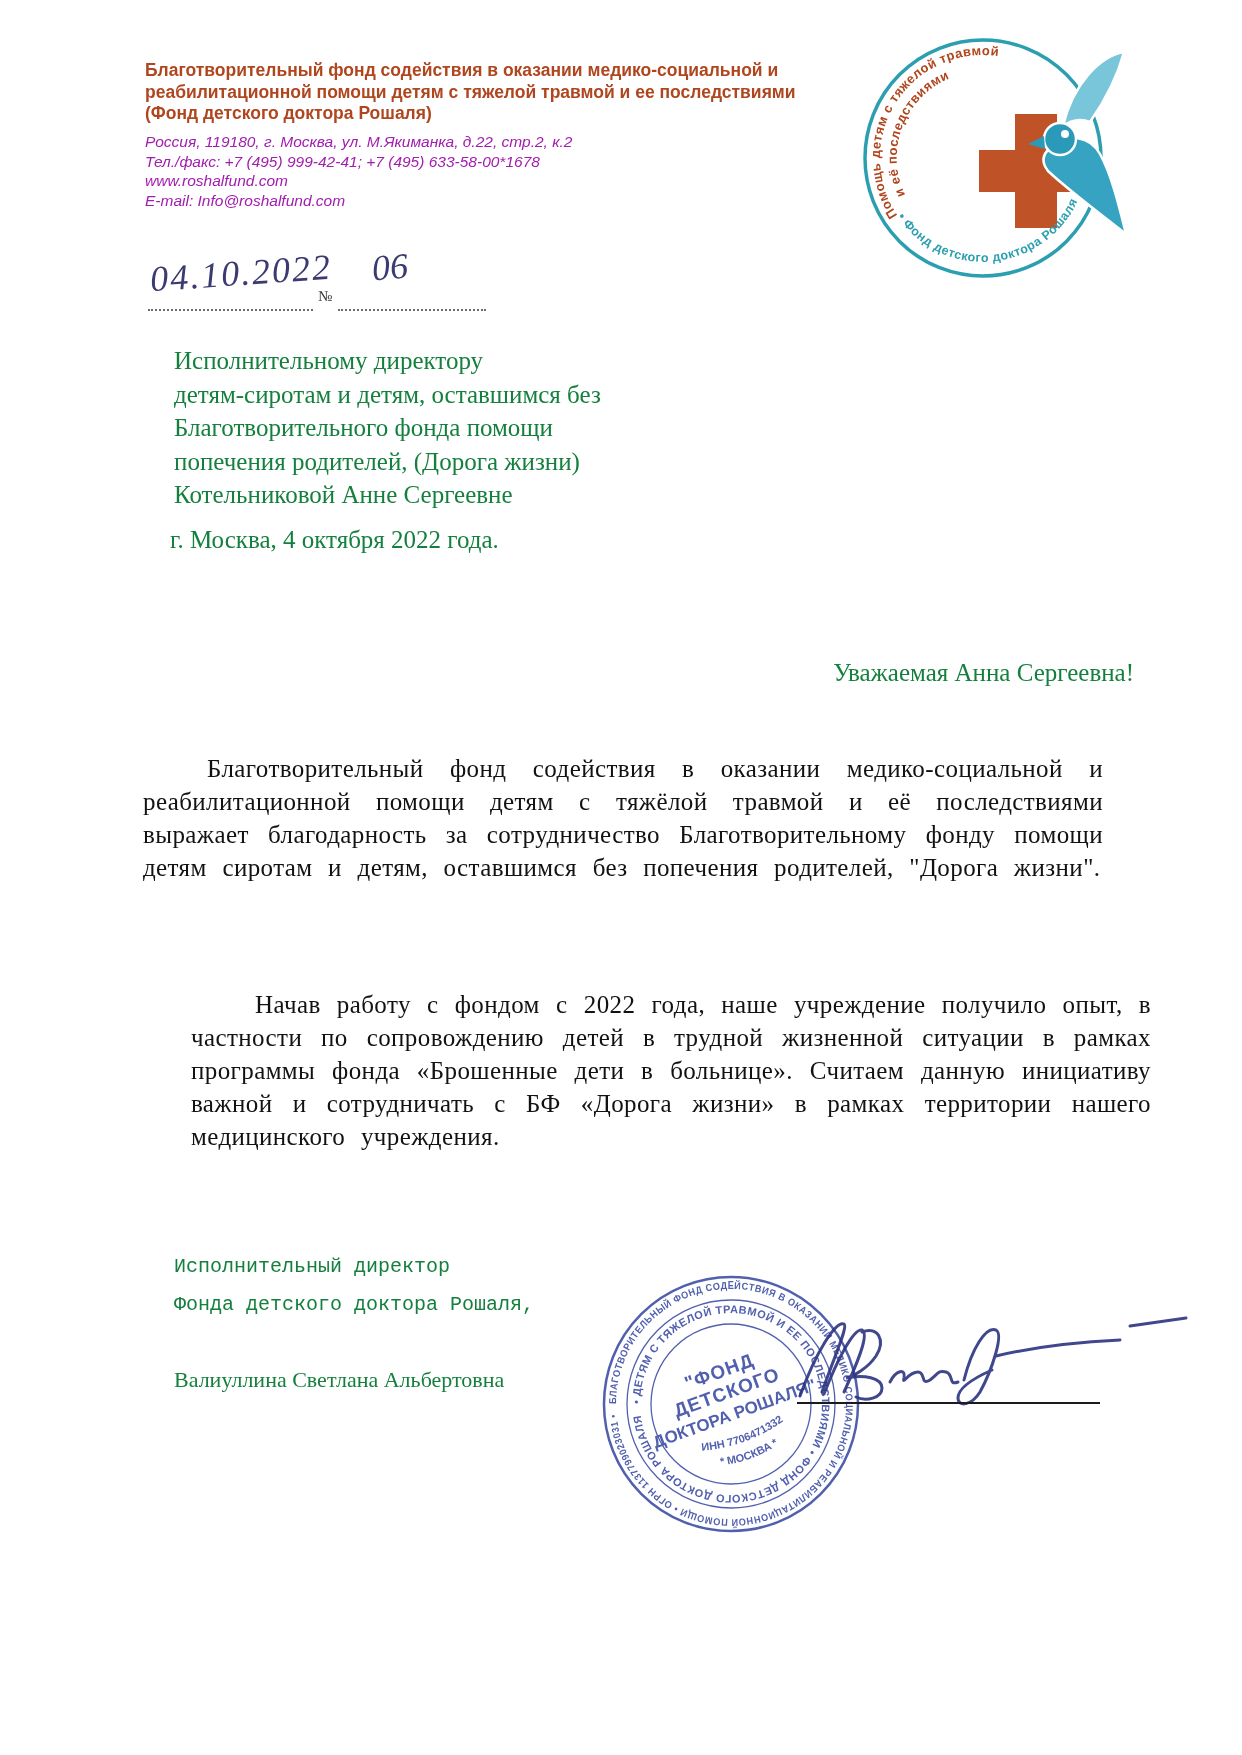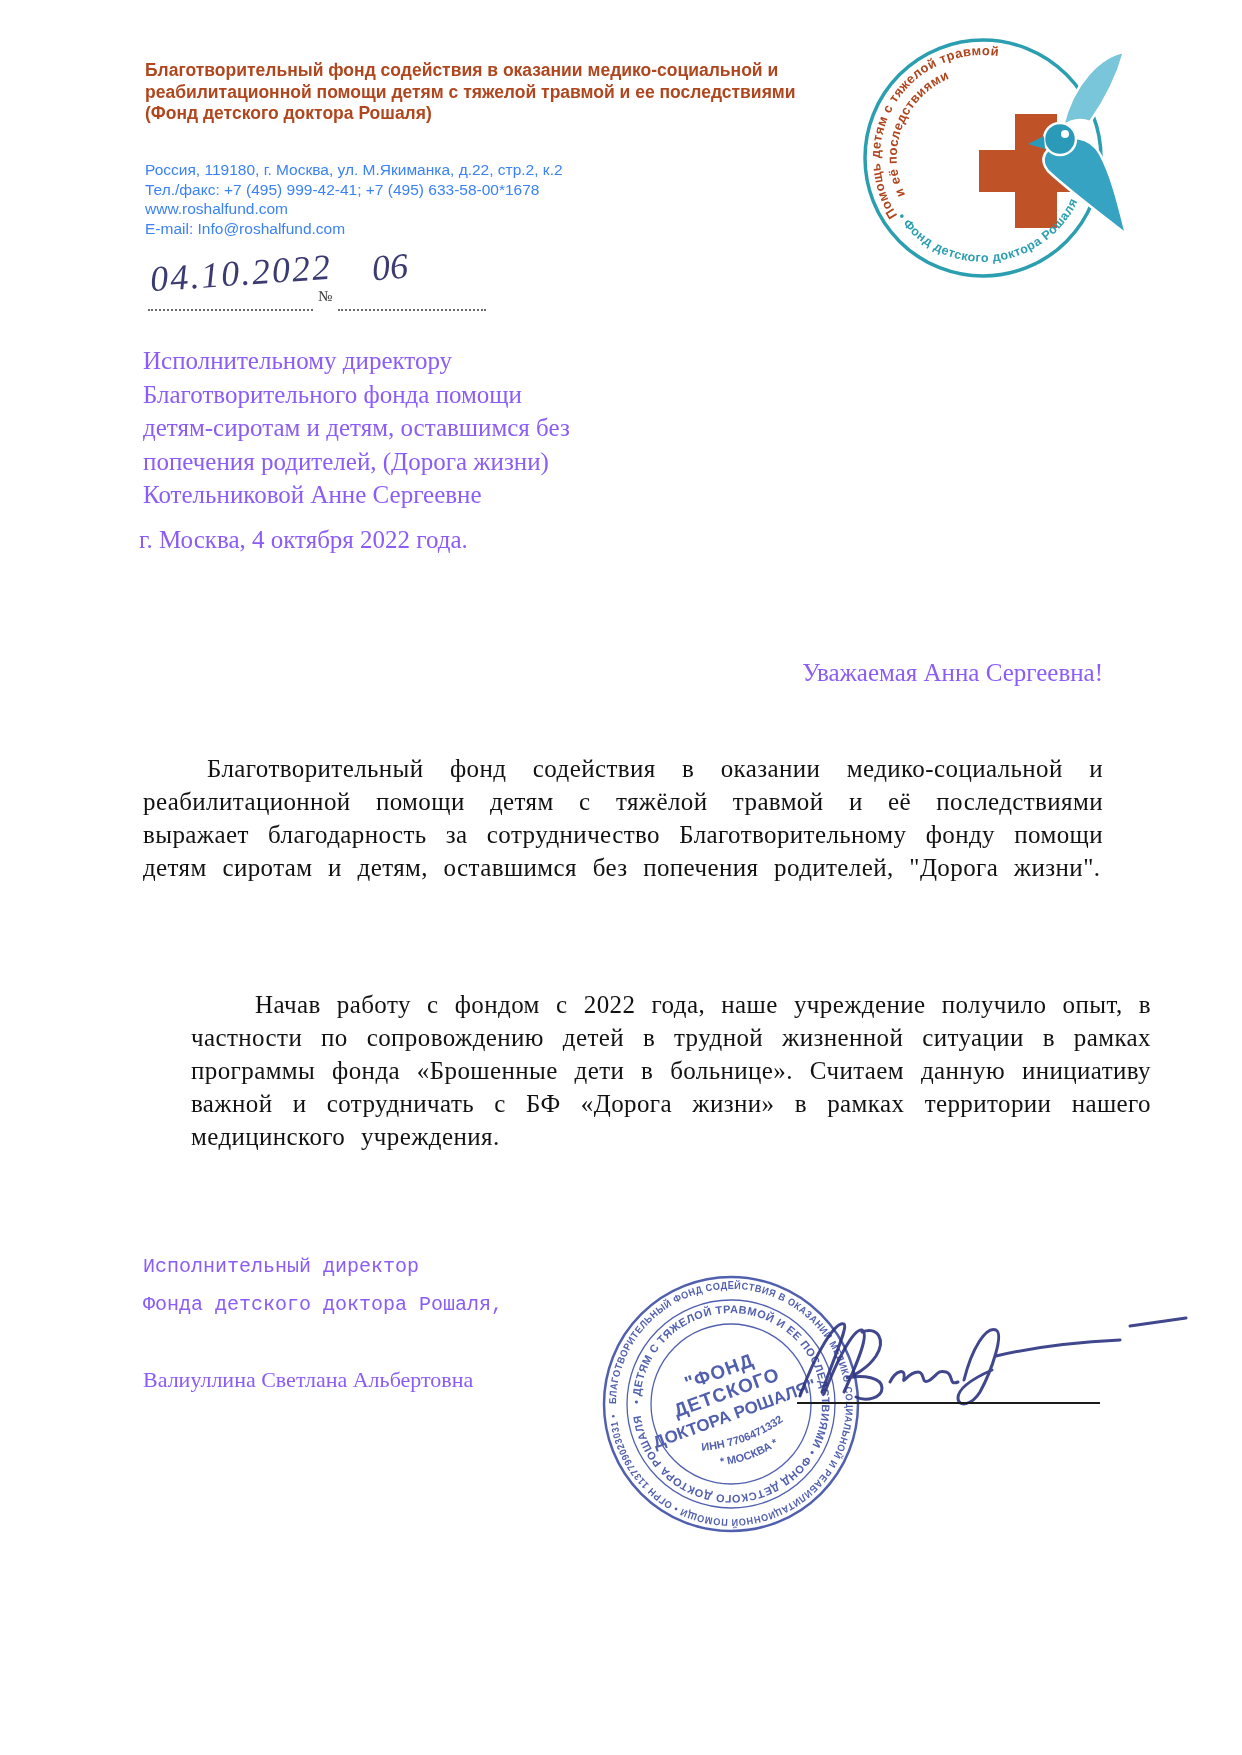--- a/index.html
+++ b/index.html
@@ -5,32 +5,32 @@
   html,body{margin:0;padding:0;background:#ffffff;}
   .page{
     position:relative;width:1242px;height:1755px;background:#ffffff;overflow:hidden;
     font-family:"Liberation Serif",serif;color:#141414;
   }
   .abs{position:absolute;}
   
   .org-title{left:145px;top:60px;width:690px;
     font-family:"Liberation Sans",sans-serif;font-weight:bold;
     font-size:17.5px;line-height:21.5px;color:#b0461e;}
-  .contact{left:145px;top:160px;width:560px;
-    font-family:"Liberation Sans",sans-serif;font-size:15.5px;line-height:19.5px;color:#3b82f6;}
+  .contact{left:145px;top:132px;width:560px;
+    font-family:"Liberation Sans",sans-serif;font-size:15.5px;line-height:19.5px;color:#a21caf;font-style:italic;}
   
   .hw{font-family:"Liberation Serif",serif;font-style:italic;color:#3b3b72;}
   .hw-date{left:150px;top:252px;font-size:36px;letter-spacing:2px;transform:rotate(-4deg);}
   .hw-num{left:372px;top:246px;font-size:36px;transform:rotate(-5deg);}
   .no-sign{left:318px;top:288px;font-size:15px;font-family:"Liberation Serif",serif;color:#333;}
   .dotted{border-bottom:2px dotted #6b6b6b;height:0;}
   .date-underline{left:148px;top:309px;width:165px;}
   .num-underline{left:338px;top:309px;width:148px;}
   
-  .serif-block{font-size:25px;line-height:33.5px;color:#8b5cf6;}
+  .serif-block{font-size:25px;line-height:33.5px;color:#15803d;margin-left:31px;}
   .addressee{left:143px;top:344px;width:620px;}
   .place-date{left:139px;top:523px;width:700px;}
   .salutation{left:143px;top:656px;width:960px;text-align:right;}
   .para{left:143px;width:960px;text-align:justify;text-indent:64px;
     font-size:25px;line-height:33px;word-spacing:9px;letter-spacing:0.4px;color:#121212;}
   .para1{top:752px;}
   .para2{top:988px;margin-left:48px;}
   .sig-title{left:143px;top:1248px;width:620px;font-size:20px;line-height:38px;font-family:Liberation Mono, monospace;}
   .sig-name{left:143px;top:1363px;width:620px;font-size:22px;}
   .sig-underline{left:797px;top:1402px;width:303px;height:2px;background:#1b1b1b;}
@@ -86,22 +86,22 @@
   </svg>
 
   <div class="abs hw hw-date">04.10.2022</div>
   <div class="abs dotted date-underline"></div>
   <div class="abs no-sign">№</div>
   <div class="abs dotted num-underline"></div>
   <div class="abs hw hw-num">06</div>
 
   <div class="abs serif-block addressee">
     <div>Исполнительному директору</div>
+    <div>детям-сиротам и детям, оставшимся без</div>
     <div>Благотворительного фонда помощи</div>
-    <div>детям-сиротам и детям, оставшимся без</div>
     <div>попечения родителей, (Дорога жизни)</div>
     <div>Котельниковой Анне Сергеевне</div>
   </div>
 
   <div class="abs serif-block place-date">г. Москва, 4 октября 2022 года.</div>
 
   <div class="abs serif-block salutation">Уважаемая Анна Сергеевна!</div>
 
   <div class="abs para para1">Благотворительный фонд содействия в оказании медико-социальной и реабилитационной помощи детям с тяжёлой травмой и её последствиями выражает благодарность за сотрудничество Благотворительному фонду помощи детям сиротам и детям, оставшимся без попечения родителей, "Дорога жизни".</div>
   <div class="abs para para2">Начав работу с фондом с 2022 года, наше учреждение получило опыт, в частности по сопровождению детей в трудной жизненной ситуации в рамках программы фонда «Брошенные дети в больнице». Считаем данную инициативу важной и сотрудничать с БФ «Дорога жизни» в рамках территории нашего медицинского учреждения.</div>

